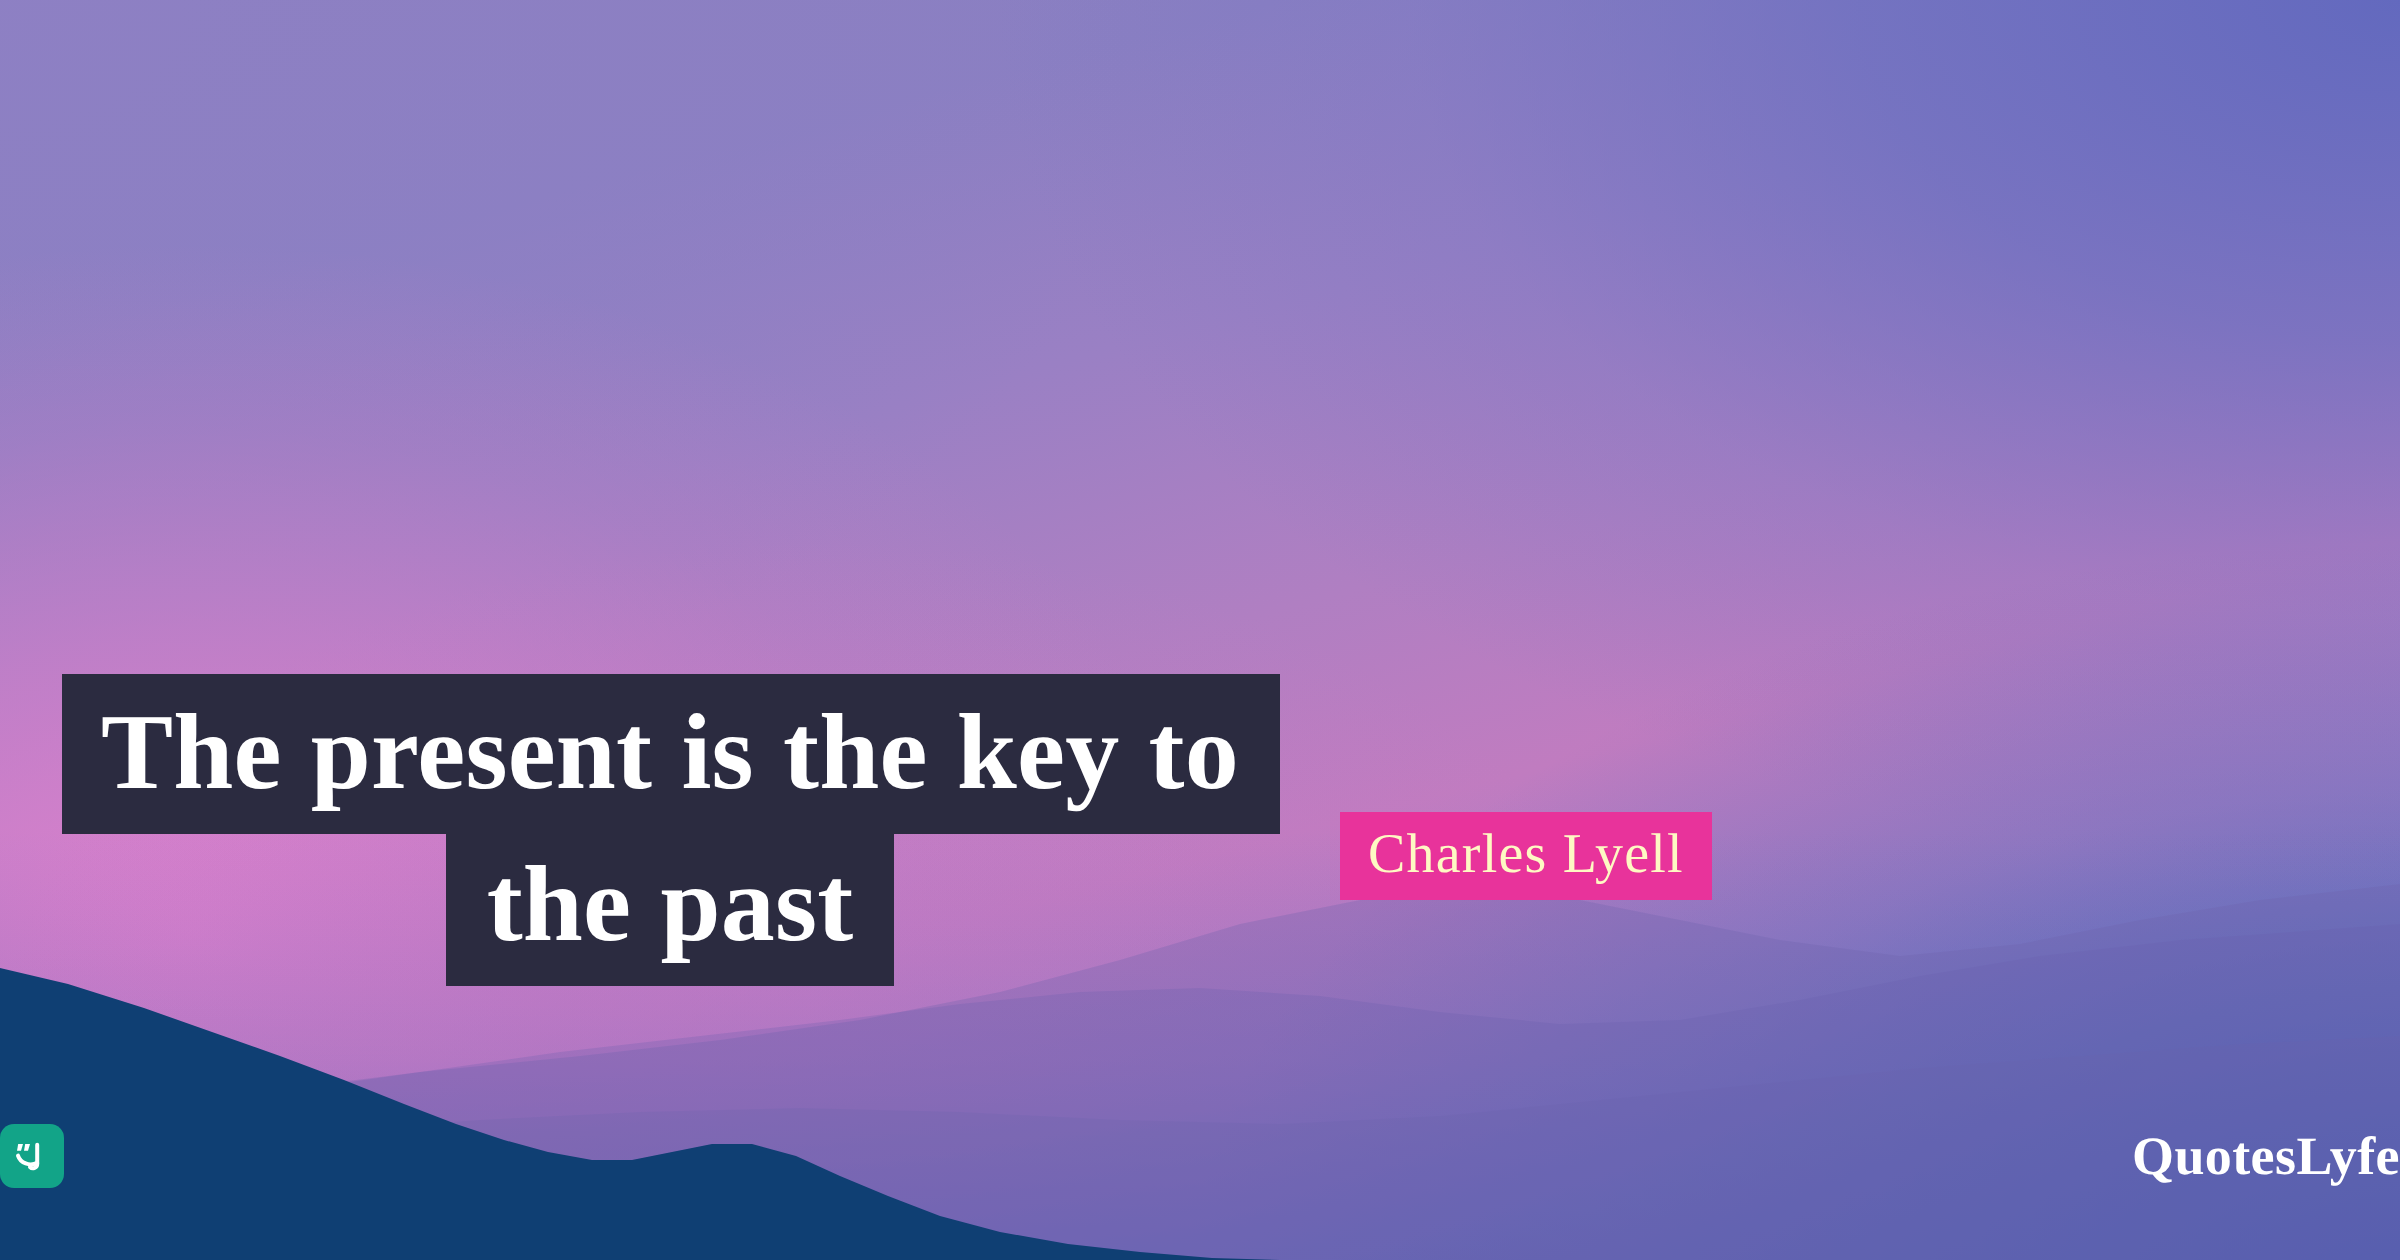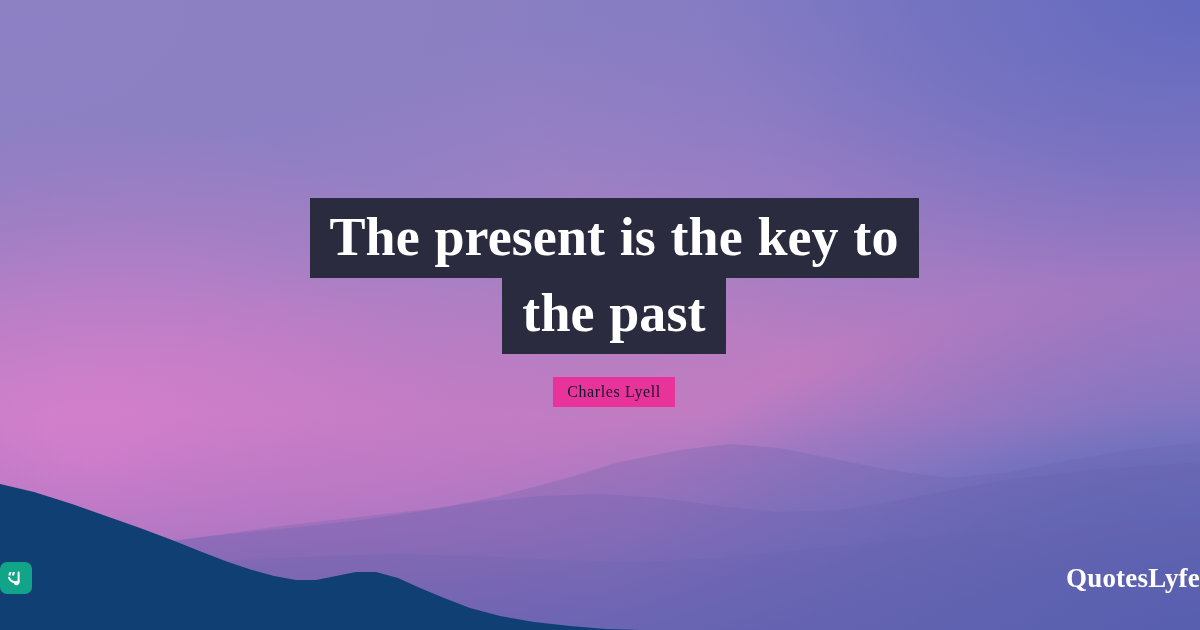--- a/index.html
+++ b/index.html
@@ -108,26 +108,25 @@
   }
 
   
   .quote-wrap {
     position: absolute;
     left: 0;
     top: 0;
     width: 1200px;
     height: 630px;
     display: flex;
-    flex-direction: column;
+    flex-direction: row;
     align-items: center;
     justify-content: flex-start;
     padding-top: 200px;
     box-sizing: border-box;
-    padding-left: 28px;
   }
 
   .quote-text {
     max-width: 670px;
     text-align: center;
     font-family: "Liberation Serif", serif;
     font-weight: bold;
     font-size: 54px;
     line-height: 1.40;
     color: #ffffff;
@@ -142,23 +141,23 @@
     padding: 9px 20px 11px 20px;
   }
 
   .author-row {
     margin-top: 26px;
     display: flex;
     justify-content: center;
   }
   .author-badge {
     background-color: #e8339b;
-    color: #0f172a;
-    font-family: "Liberation Serif", serif;
-    font-size: 16px;
+    color: #fef9c3;
+    font-family: "Liberation Serif", serif;
+    font-size: 28px;
     font-weight: normal;
     letter-spacing: 0.6px;
     padding: 5px 14px 6px 14px;
     line-height: 1.2;
     white-space: nowrap;
   }
 
   
   .brand {
     position: absolute;

